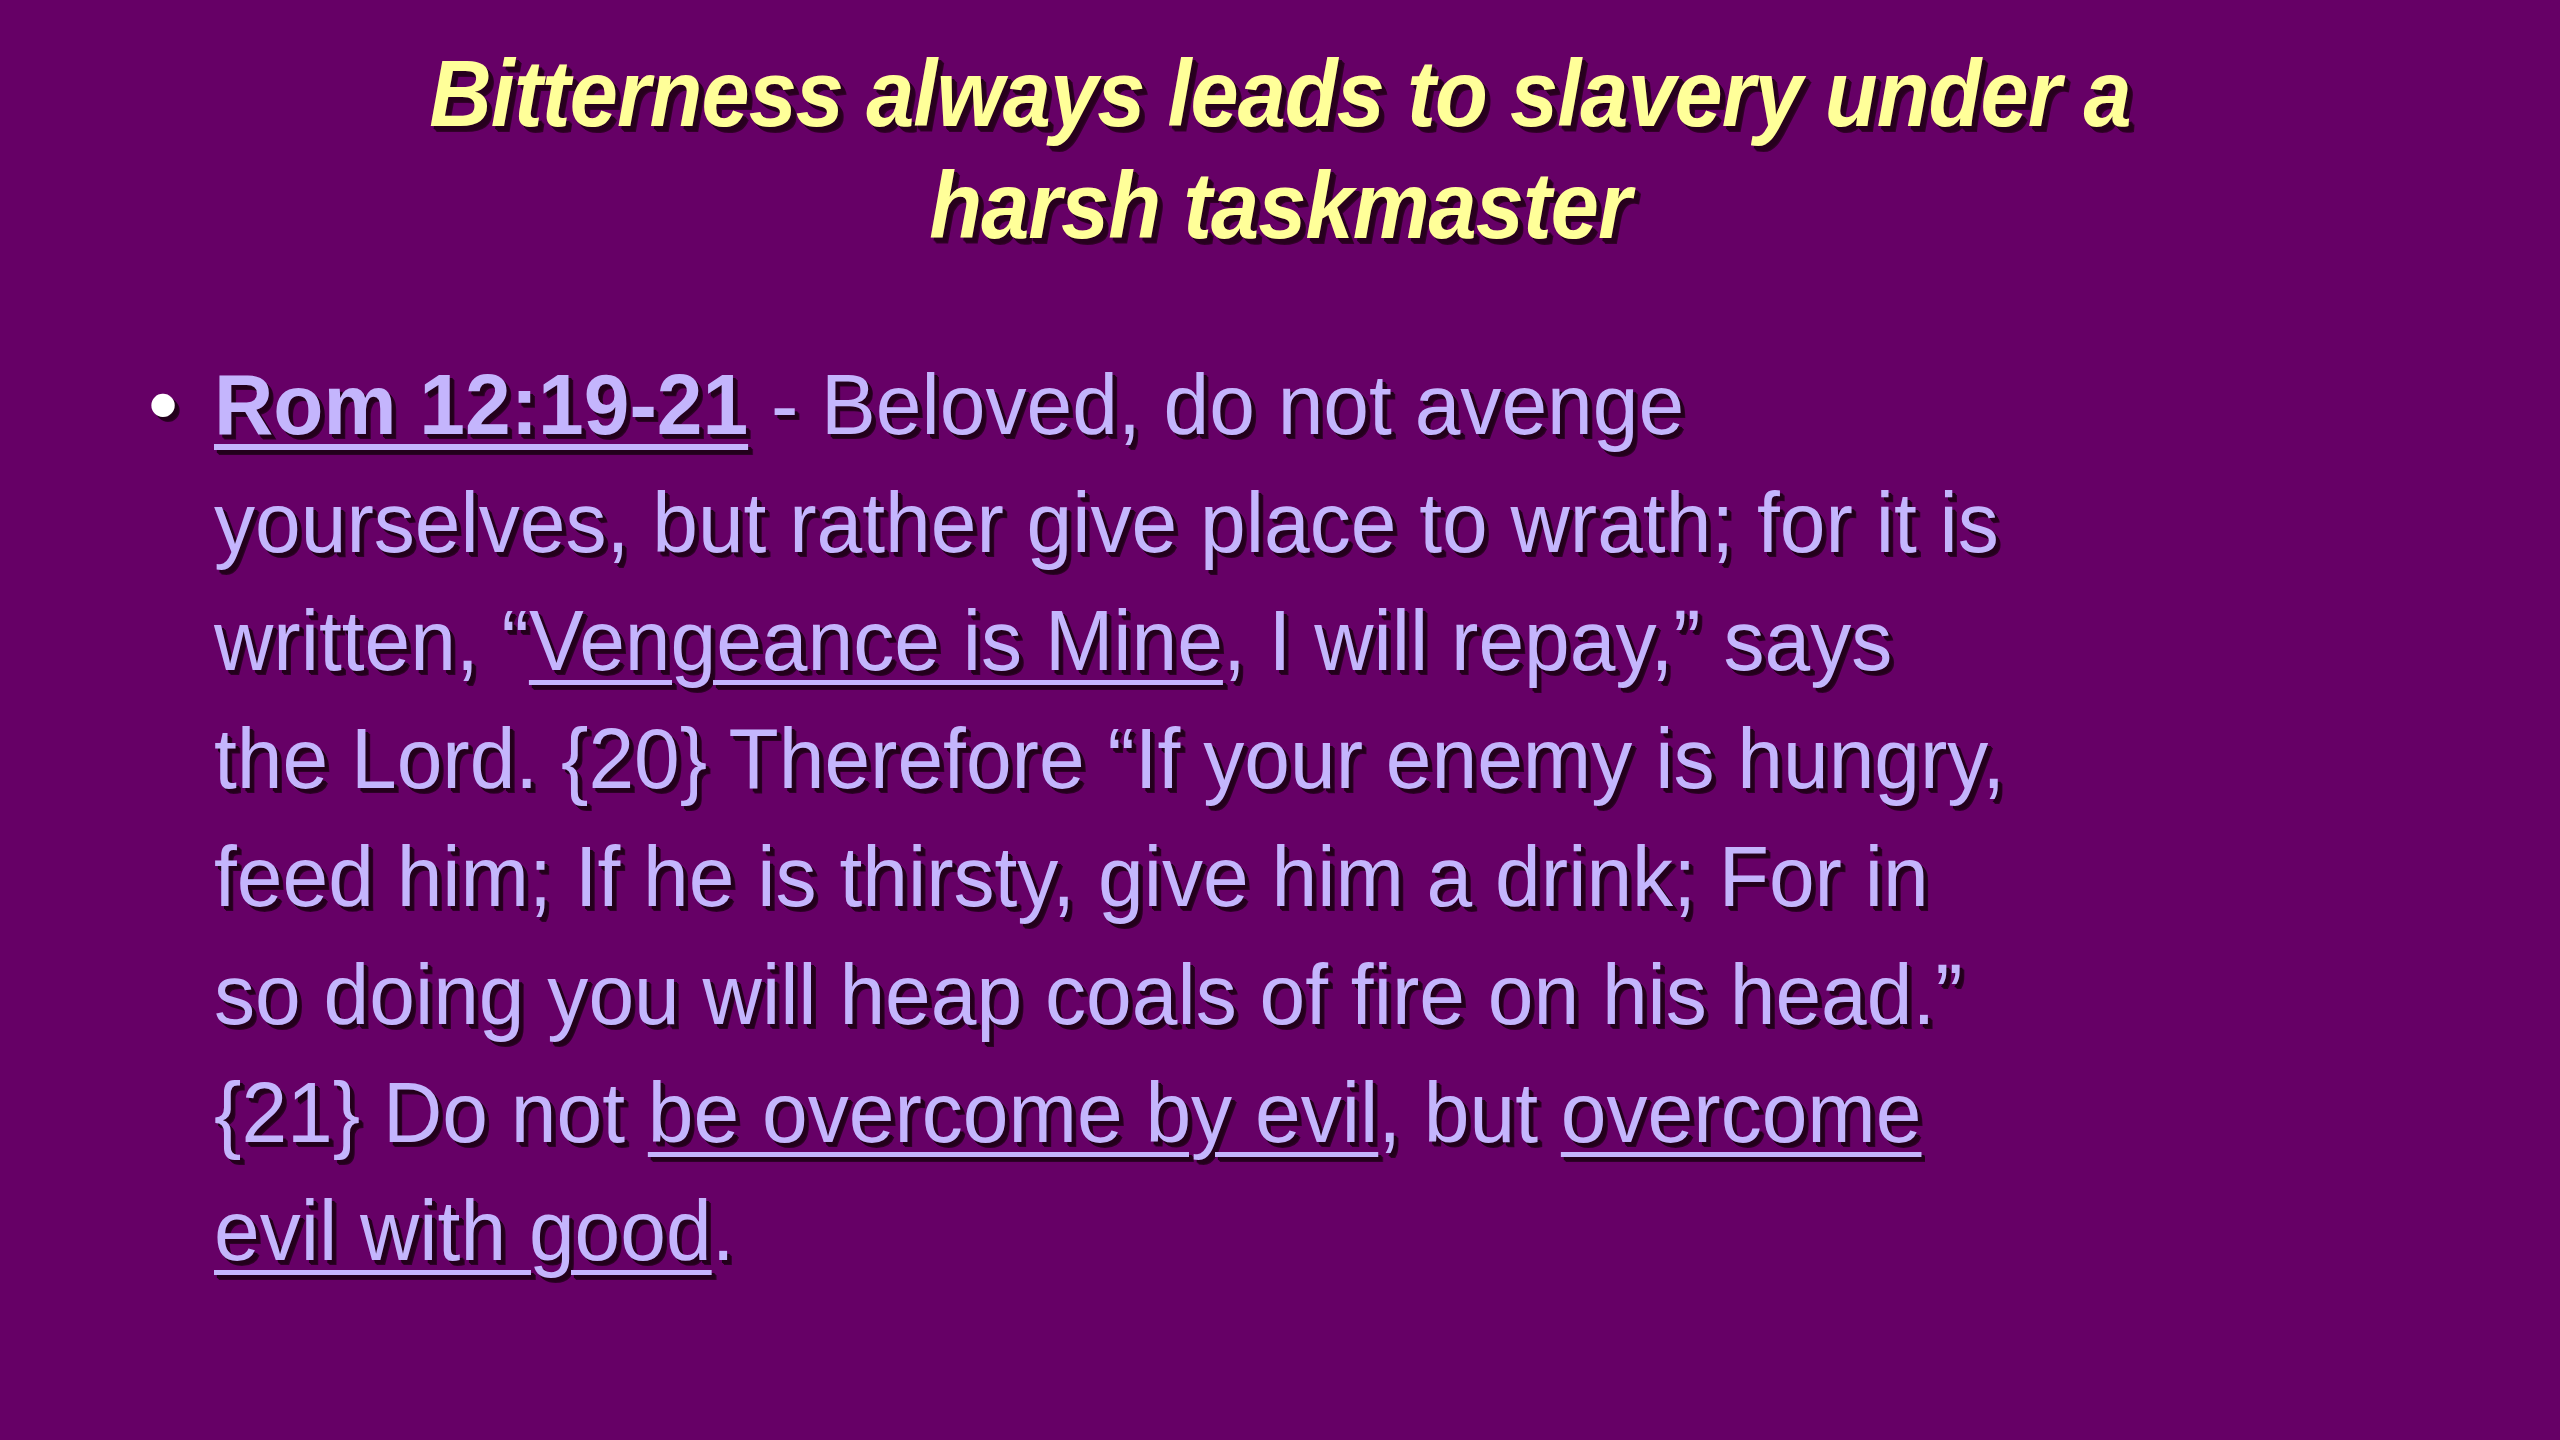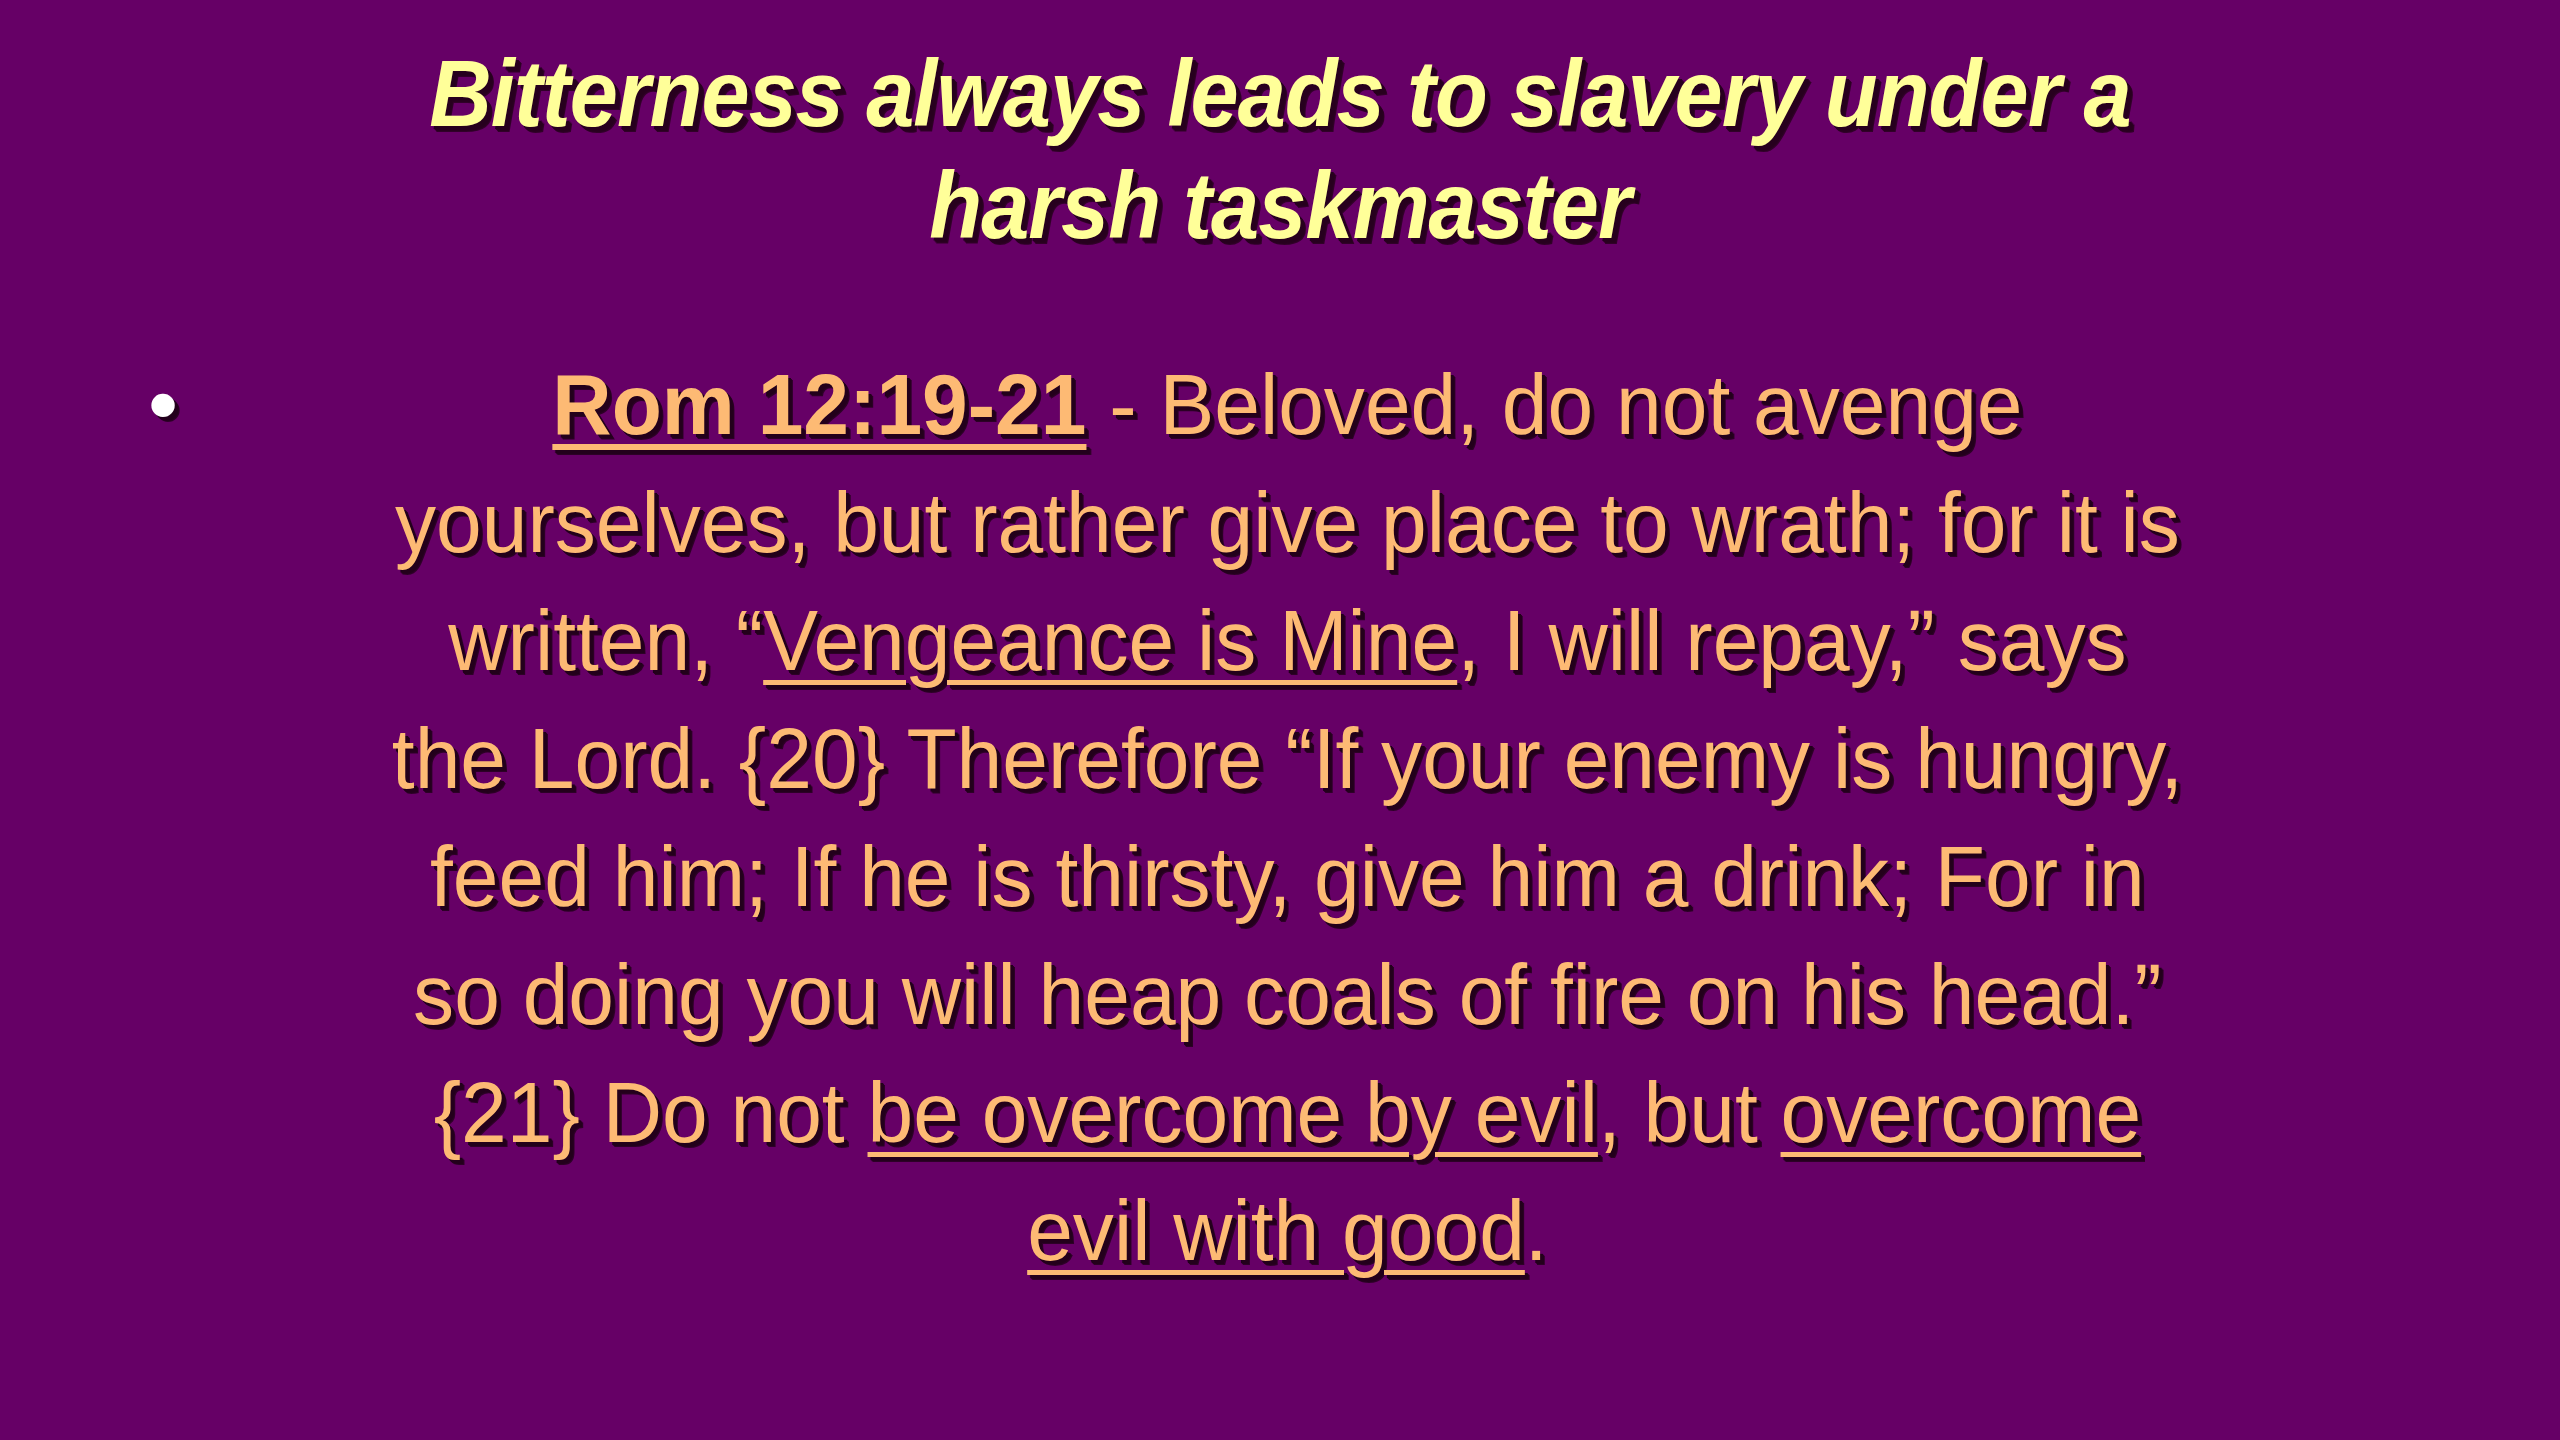--- a/index.html
+++ b/index.html
@@ -73,30 +73,29 @@
     padding-left: 16px;
     box-sizing: border-box;
     text-shadow:
        5px 5px 0 rgba(35,0,28,0.85),
        4px 4px 0 rgba(35,0,28,0.9),
        3px 3px 0 rgba(25,0,20,0.9);
   }
 
   .body-text {
     flex: 1 1 auto;
-    color: #fdba74;
+    color: #c4b5fd;
     font-family: "Liberation Sans", sans-serif;
     font-weight: normal;
     font-size: 86px;
     line-height: 118px;
     text-shadow:
        5px 5px 0 rgba(35,0,28,0.85),
        4px 4px 0 rgba(35,0,28,0.9),
        3px 3px 0 rgba(25,0,20,0.92);
-    text-align: center;
   }
 
   .body-line {
     display: block;
     white-space: nowrap;
     transform: scaleX(0.955);
     transform-origin: left center;
   }
 
   .ref {

